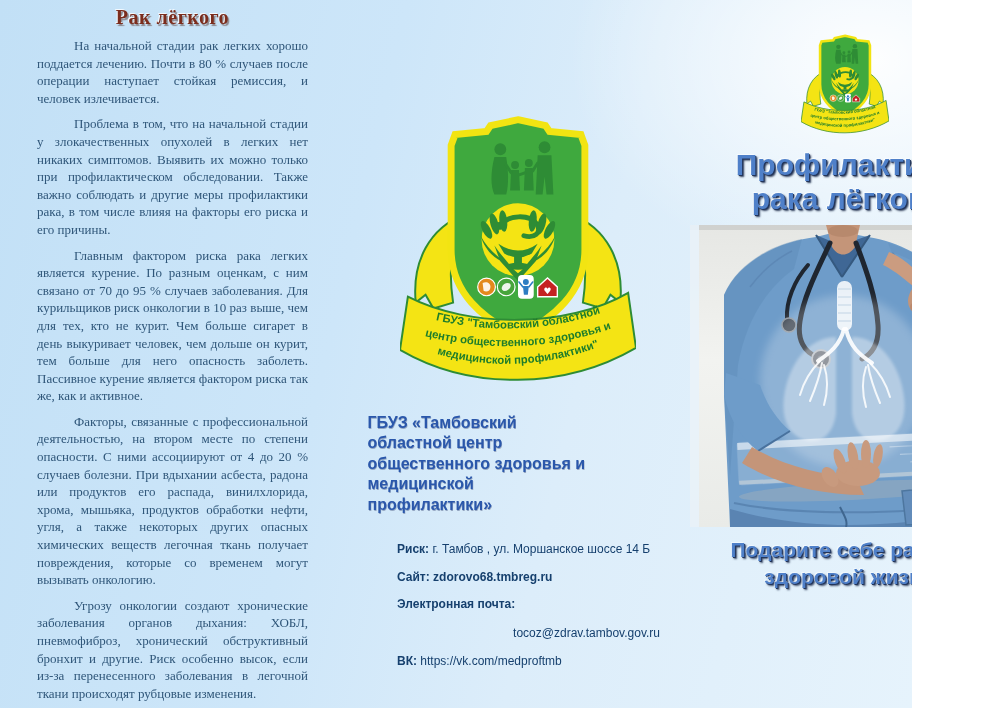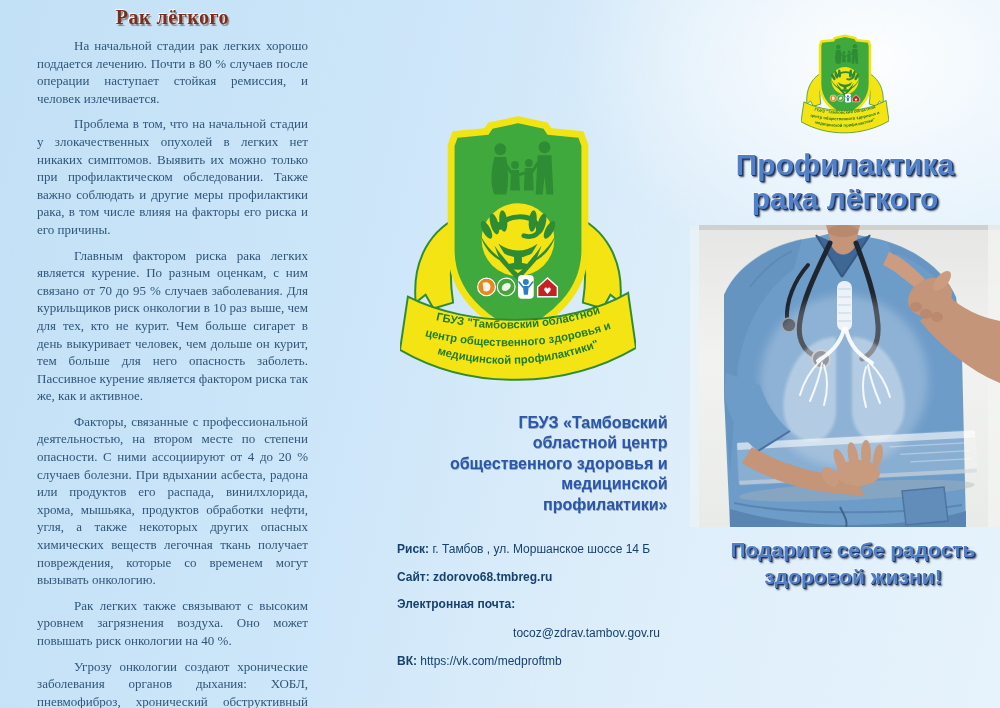--- a/index.html
+++ b/index.html
@@ -1,17 +1,17 @@
 <!DOCTYPE html>
 <html lang="ru"><head>
 <meta charset="utf-8">
 <style>
   html,body{margin:0;padding:0;}
   .page{
-    position:relative; width:1000px; height:708px; overflow:hidden;
+    position:relative; width:912px; height:708px; overflow:hidden;
     font-family:"Liberation Sans", sans-serif;
     background:
       radial-gradient(ellipse 430px 310px at 870px 60px, rgba(255,255,255,.94), rgba(255,255,255,0) 70%),
       linear-gradient(103deg,#c2e0f6 0%,#cde6f9 38%,#dcedfa 62%,#e6f3fc 100%);
   }
   
   .left-panel{position:absolute;left:0;top:0;width:345px;height:708px;
     padding:4px 25px 0 25px;box-sizing:border-box;}
   .heading{
     font-family:"Liberation Serif",serif;font-weight:bold;font-size:20px;
@@ -19,21 +19,21 @@
     text-shadow:-1px -1px 0 rgba(255,255,255,.8),1.5px 1.5px 1px rgba(70,25,12,.45);
   }
   .body-text p{
     font-family:"Liberation Serif",serif;font-size:13px;line-height:17.6px;
     color:#2f5679;text-align:justify;text-indent:37px;margin:0 12px 8px;
   }
   
   .middle-panel{position:absolute;left:345px;top:0;width:345px;height:708px;}
   .emblem-main{display:block;margin:104px auto 0;}
   .org-name{
-    margin:14px auto 5px;width:300px;text-align:right;white-space:pre-line;
+    margin:14px auto 5px;width:300px;text-align:left;white-space:pre-line;
     font-weight:bold;font-size:16px;line-height:1.28;color:#2a57ab;
     text-shadow:.5px .5px 0 rgba(25,40,90,.35);
   }
   .contacts{margin:26px 30px 0 52px;font-size:12px;color:#16406e;line-height:1.38;}
   .contact-entry{margin:0 0 11px;}
   .contact-entry .lbl{font-weight:bold;}
   .contact-entry.site .val{font-weight:bold;}
   .contact-entry.email .val{display:block;margin-top:12px;font-weight:normal;text-align:right;}
   
   .right-panel{position:absolute;left:690px;top:0;width:310px;height:708px;}
@@ -135,21 +135,20 @@
     </symbol>
   </svg>
 
   <div class="left-panel">
     <div class="heading">Рак лёгкого</div>
     <div class="body-text">
       <p>На начальной стадии рак легких хорошо поддается лечению. Почти в 80 % случаев после операции наступает стойкая ремиссия, и человек излечивается.</p>
       <p>Проблема в том, что на начальной стадии у злокачественных опухолей в легких нет никаких симптомов. Выявить их можно только при профилактическом обследовании. Также важно соблюдать и другие меры профилактики рака, в том числе влияя на факторы его риска и его причины.</p>
       <p>Главным фактором риска рака легких является курение. По разным оценкам, с ним связано от 70 до 95 % случаев заболевания. Для курильщиков риск онкологии в 10 раз выше, чем для тех, кто не курит. Чем больше сигарет в день выкуривает человек, чем дольше он курит, тем больше для него опасность заболеть. Пассивное курение является фактором риска так же, как и активное.</p>
       <p>Факторы, связанные с профессиональной деятельностью, на втором месте по степени опасности. С ними ассоциируют от 4 до 20 % случаев болезни. При вдыхании асбеста, радона или продуктов его распада, винилхлорида, хрома, мышьяка, продуктов обработки нефти, угля, а также некоторых других опасных химических веществ легочная ткань получает повреждения, которые со временем могут вызывать онкологию.</p>
-      <p>Рак легких также связывают с высоким уровнем загрязнения воздуха. Оно может повышать риск онкологии на 40 %.</p>
       <p>Угрозу онкологии создают хронические заболевания органов дыхания: ХОБЛ, пневмофиброз, хронический обструктивный бронхит и другие. Риск особенно высок, если из-за перенесенного заболевания в легочной ткани происходят рубцовые изменения.</p>
     </div>
   </div>
 
   <div class="middle-panel">
     <svg class="emblem-main" width="236" height="295">
       <use href="#emblem-sym"></use>
     </svg>
     <div class="org-name">ГБУЗ «Тамбовский
 областной центр

